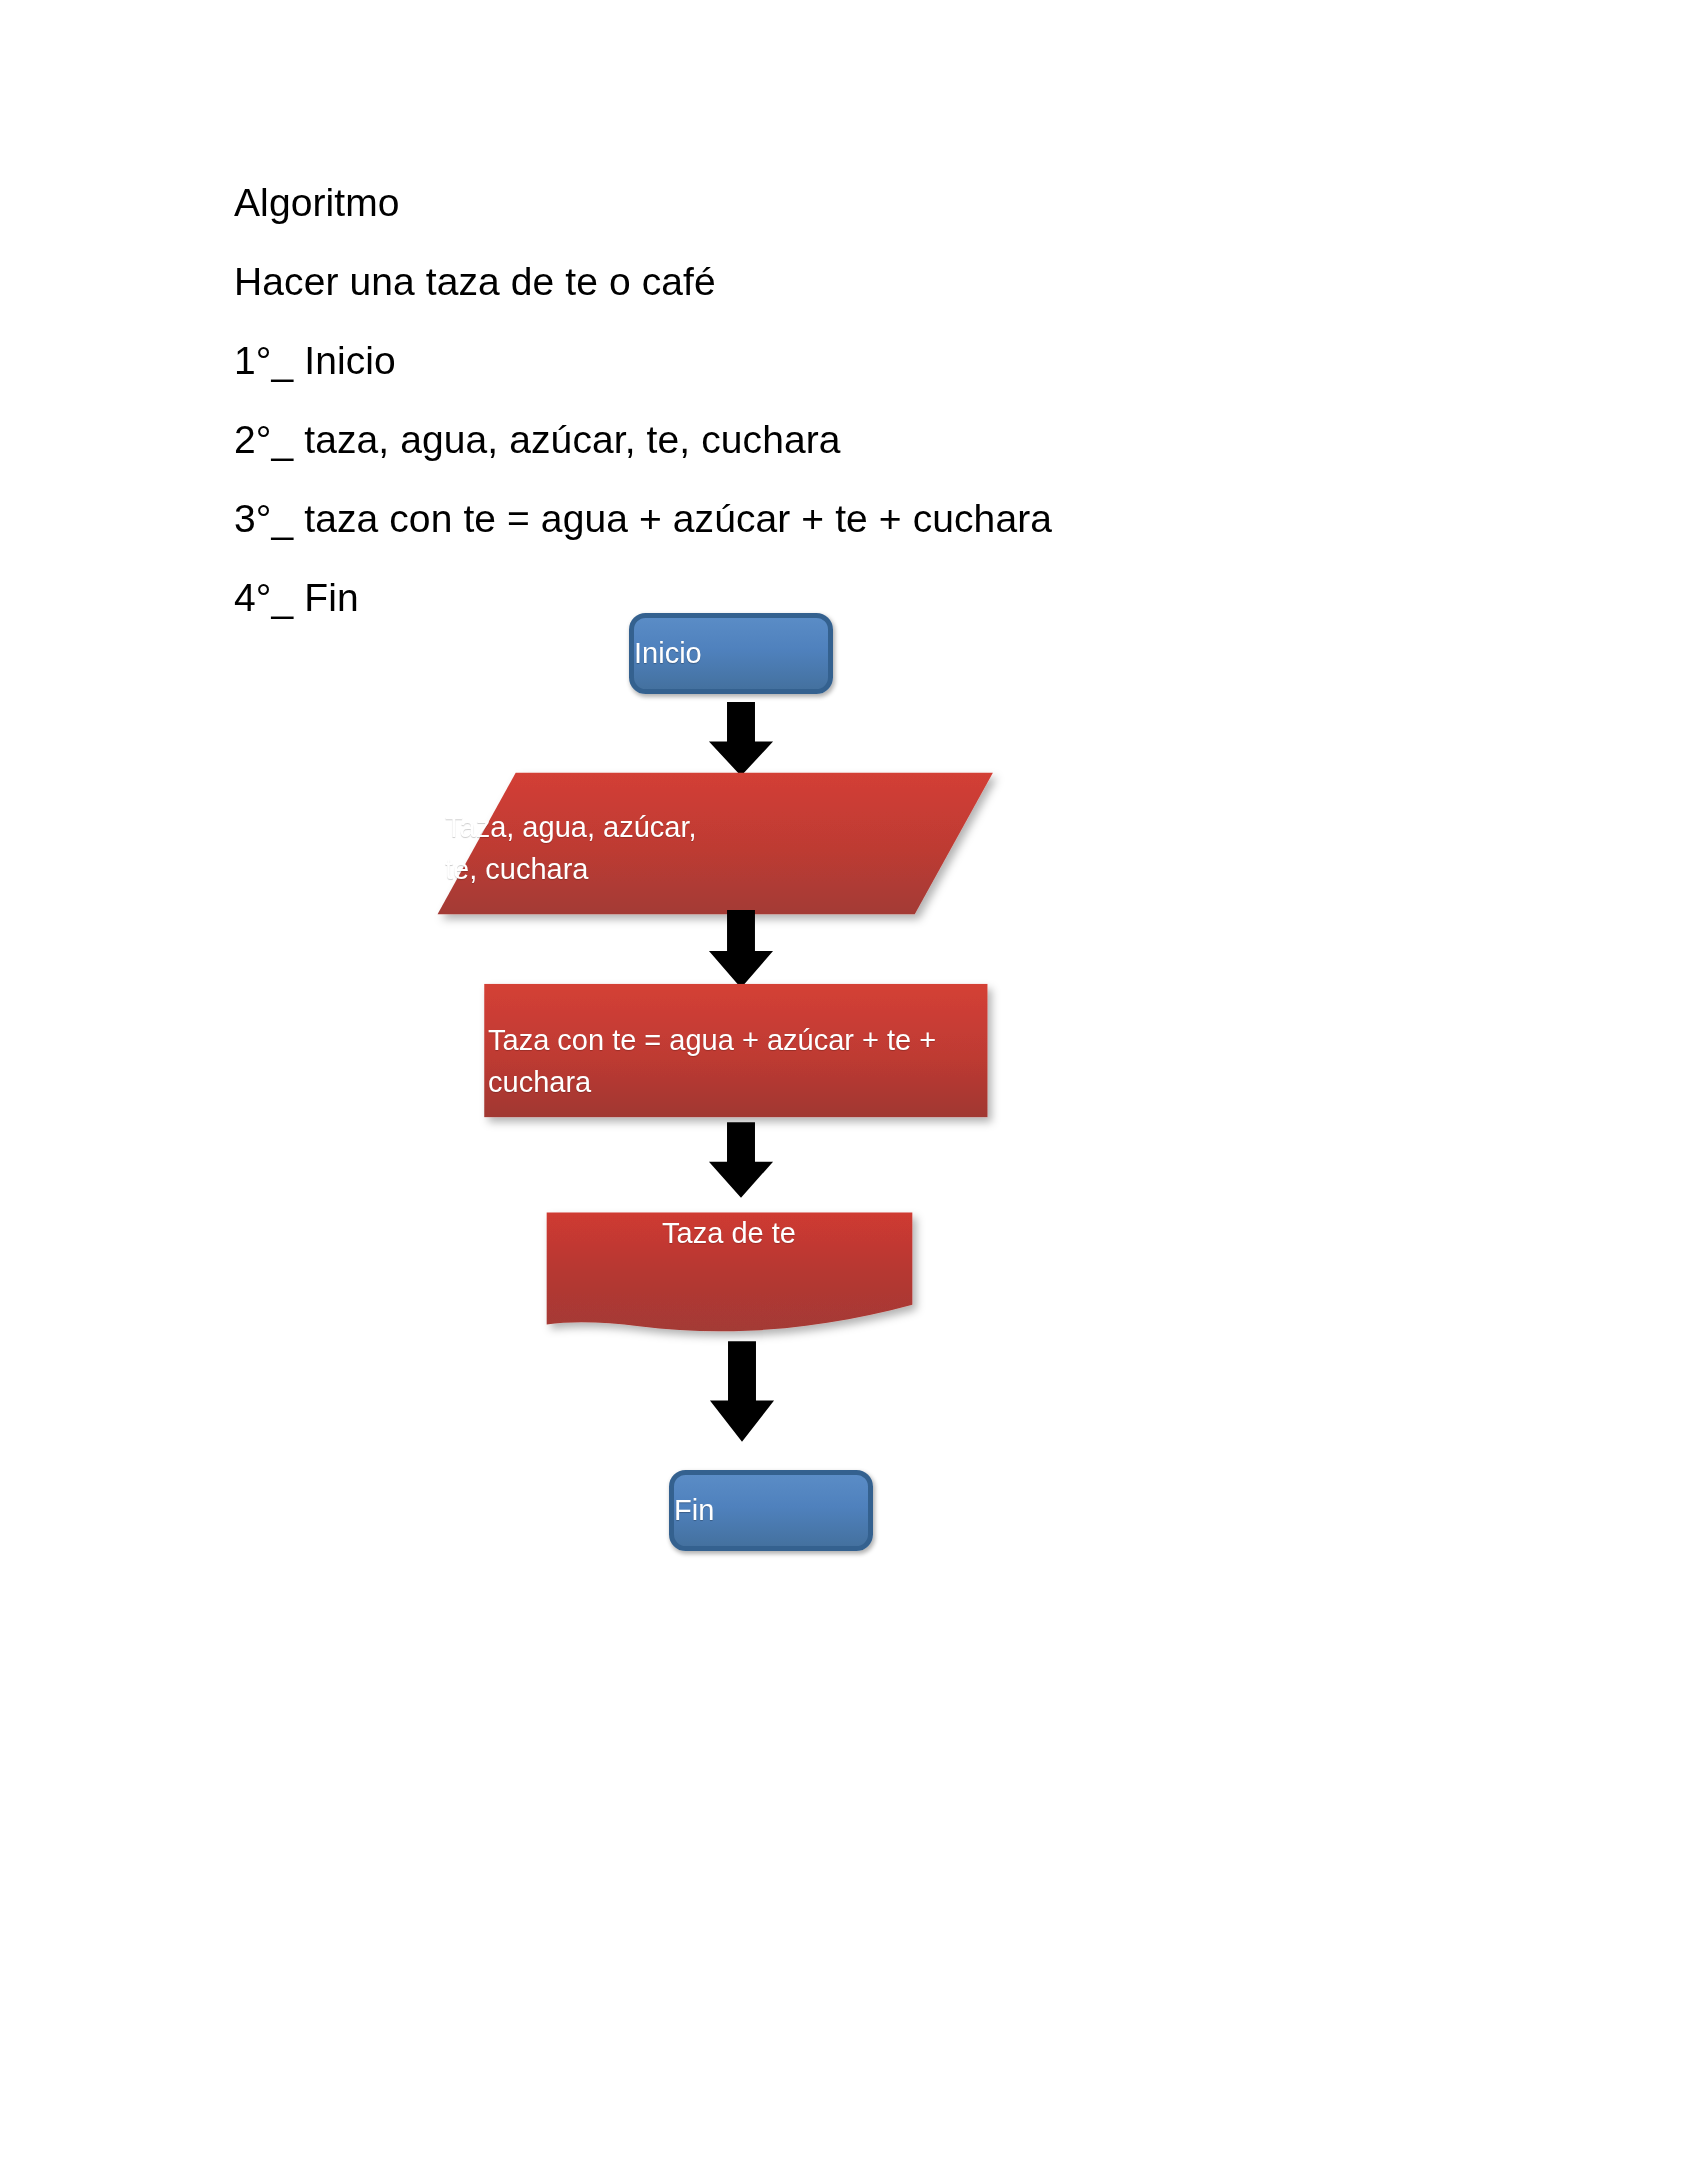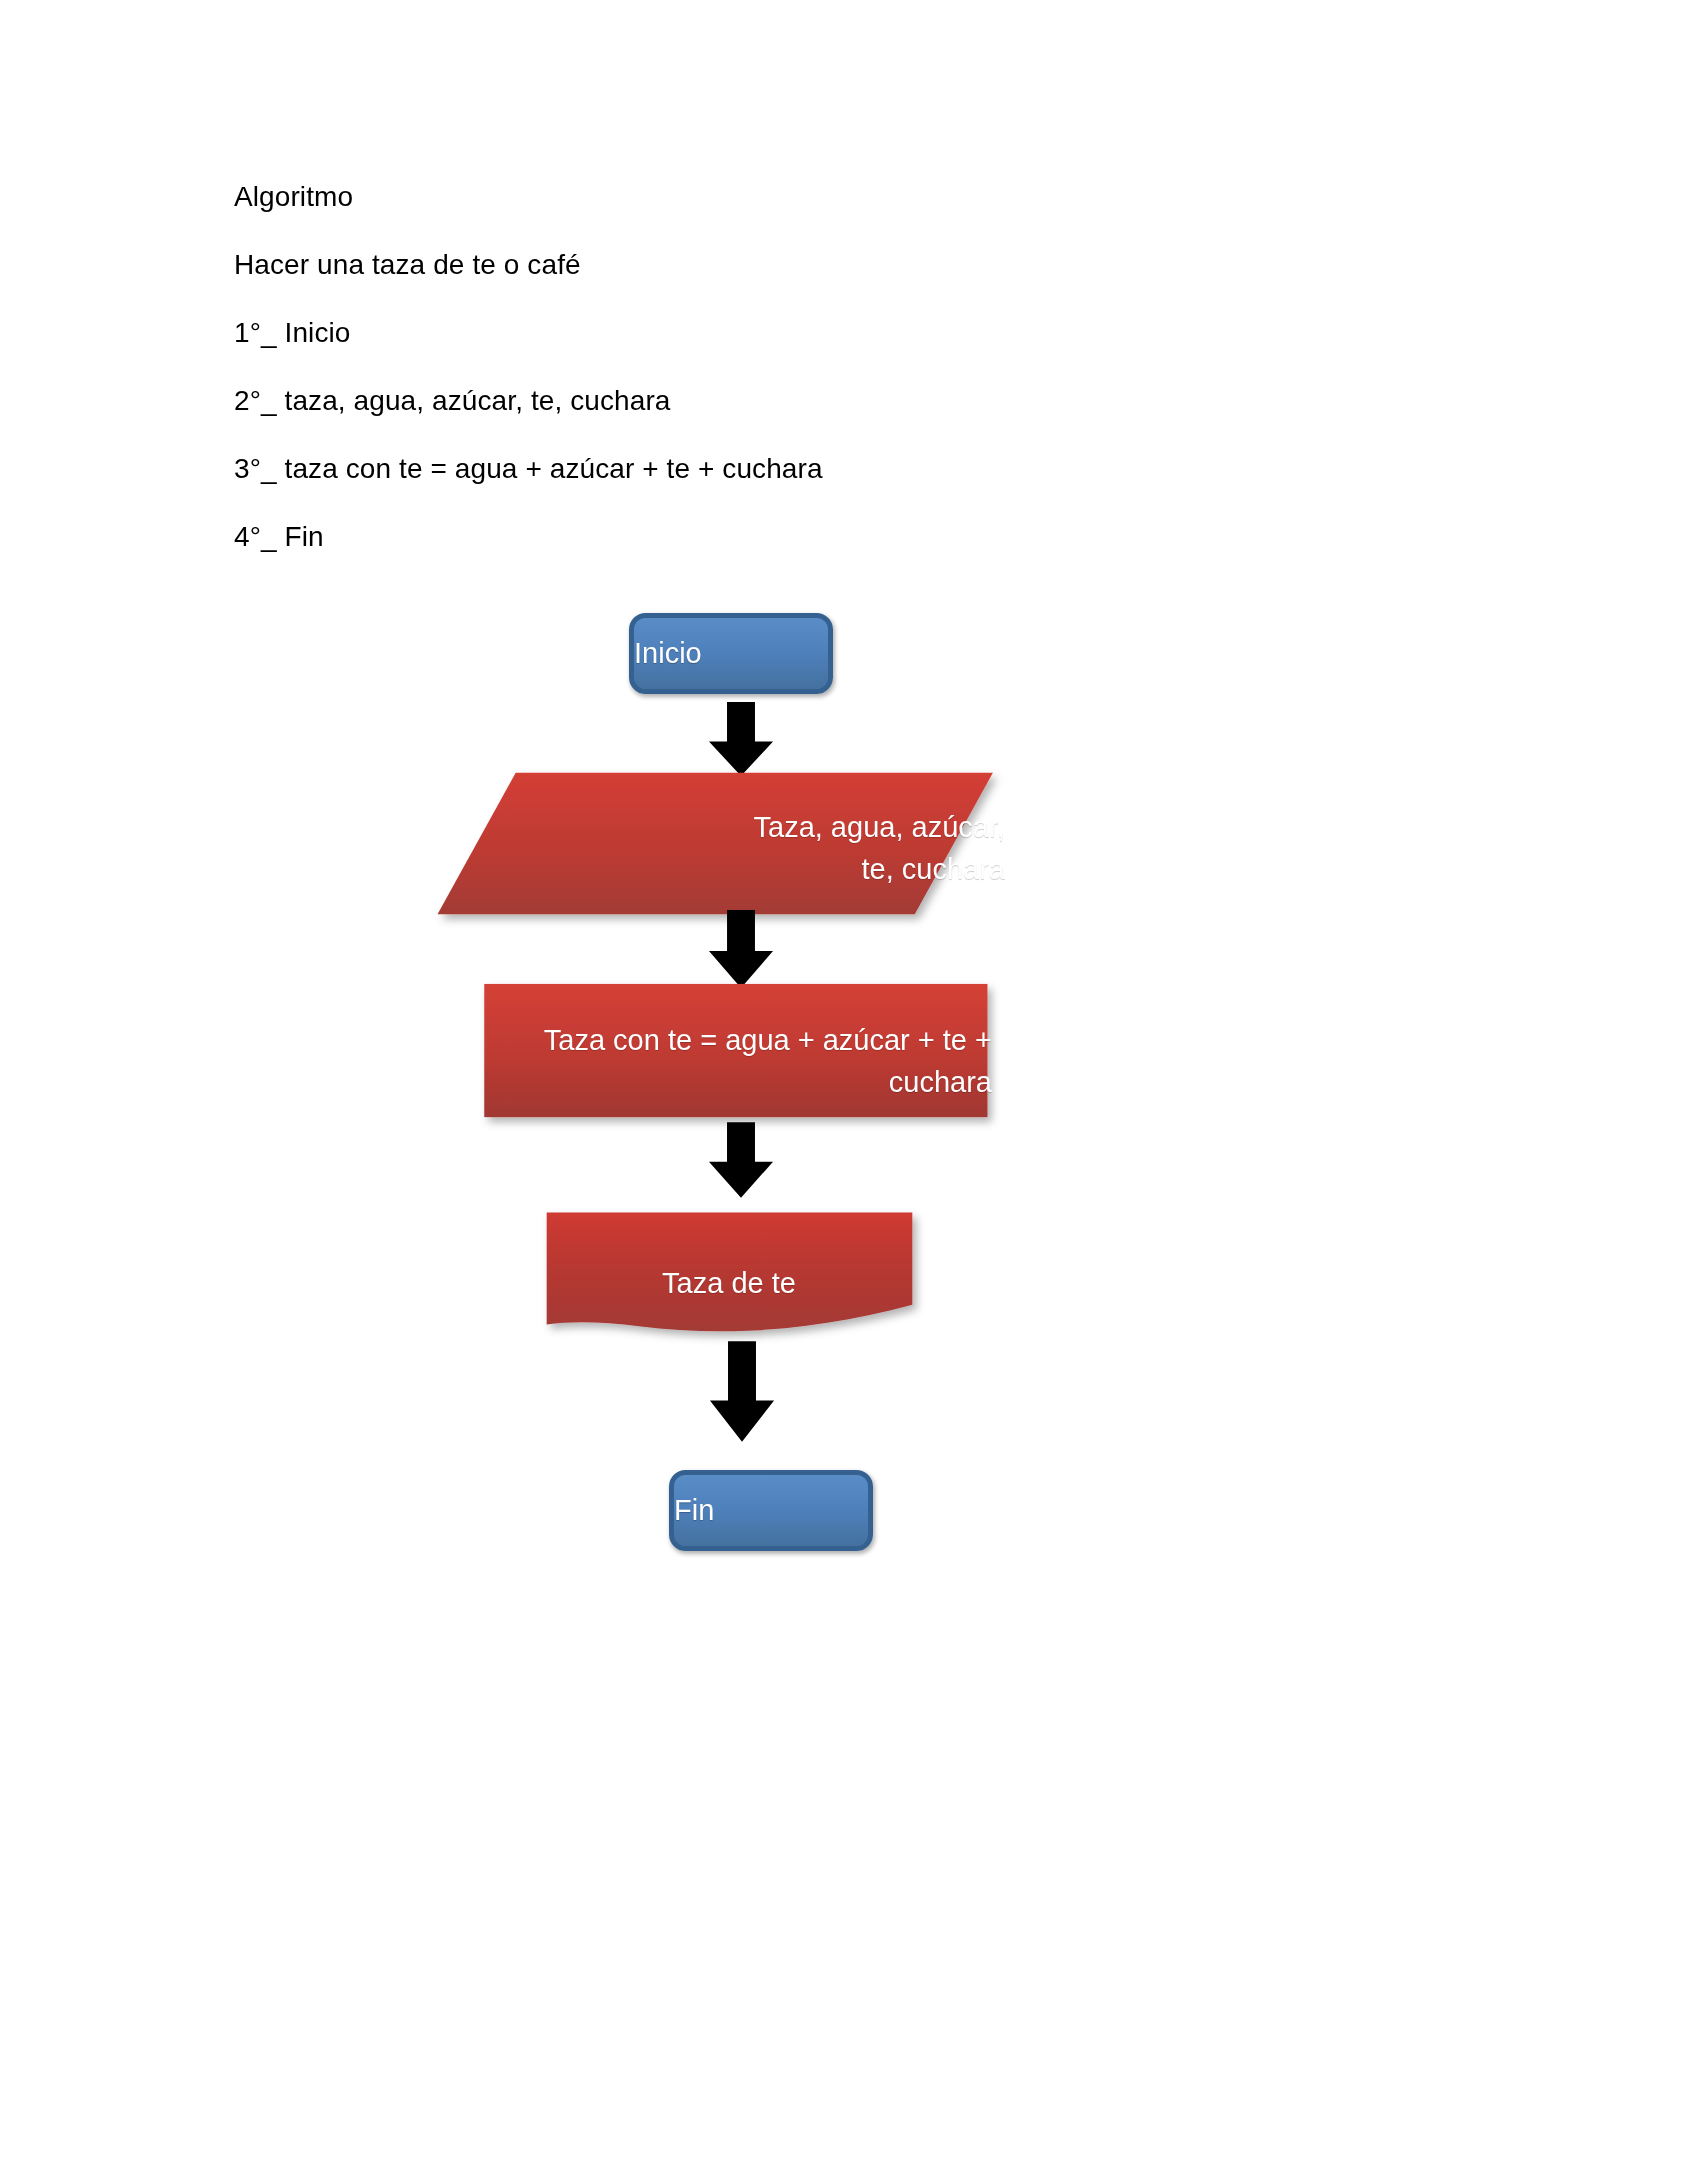--- a/index.html
+++ b/index.html
@@ -17,21 +17,21 @@
   }
 
   
   .text-block {
     position: absolute;
     left: 234px;
     top: 183px;
     width: 1153px;
   }
   .text-line {
-    font-size: 28px;
+    font-size: 39px;
     line-height: 1.0;
     color: #000000;
     margin-bottom: 40px;
     white-space: pre;
     letter-spacing: 0.1px;
   }
 
   
   .flow {
     position: absolute;
@@ -65,21 +65,21 @@
   }
 
   
   .shape-svg {
     position: absolute;
     overflow: visible;
   }
   .shape-label {
     position: absolute;
     display: flex;
-    align-items: flex-end;
+    align-items: flex-start;
     justify-content: center;
     text-align: center;
     color: #FFFFFF;
     font-size: 29px;
     line-height: 1.42;
     text-shadow: 0 0.8px 0.8px rgba(0,0,0,0.20);
     pointer-events: none;
   }
 
   .arrow {

